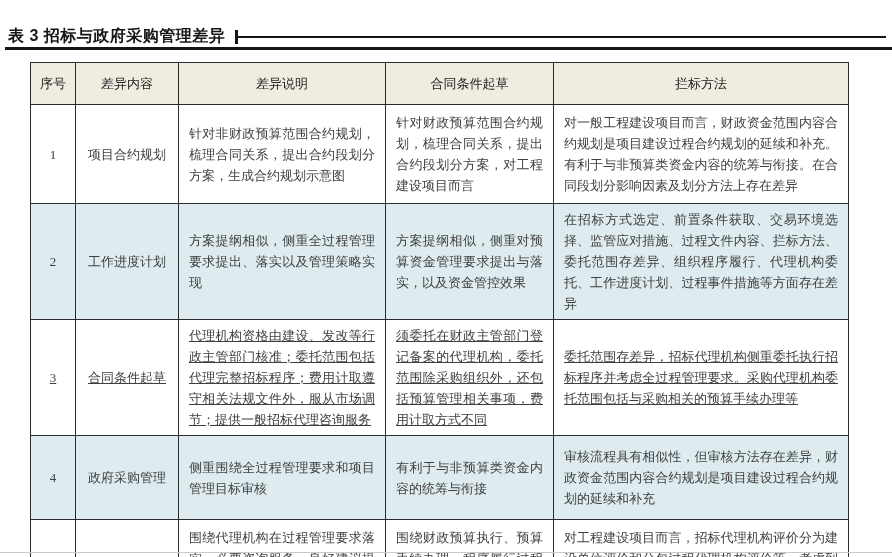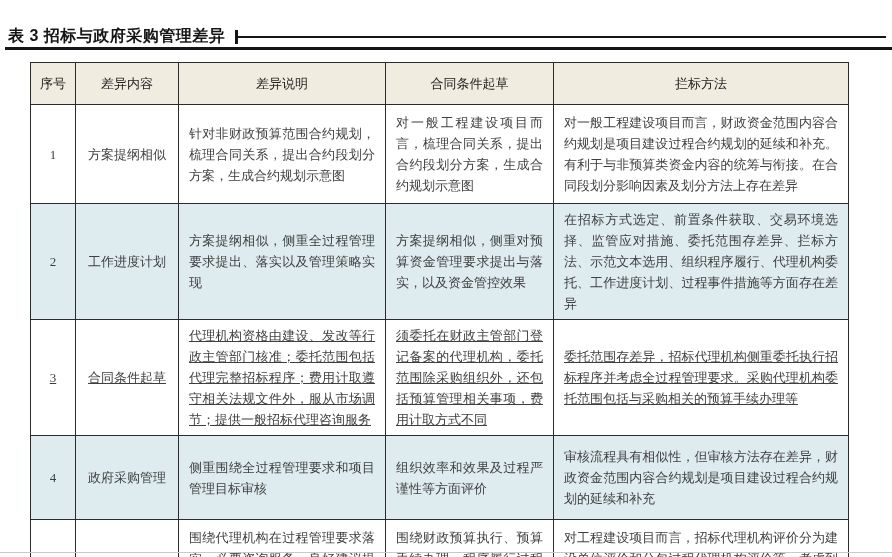--- a/index.html
+++ b/index.html
@@ -78,44 +78,44 @@
       <th>序号</th>
       <th>差异内容</th>
       <th>差异说明</th>
       <th>合同条件起草</th>
       <th>拦标方法</th>
     </tr>
   </thead>
   <tbody>
     <tr class="h1">
       <td class="c">1</td>
-      <td class="c">方案提纲相似</td>
+      <td class="c">项目合约规划</td>
       <td class="j">针对非财政预算范围合约规划，梳理合同关系，提出合约段划分方案，生成合约规划示意图</td>
-      <td class="j">对一般工程建设项目而言，梳理合同关系，提出合约段划分方案，生成合约规划示意图</td>
+      <td class="j">针对财政预算范围合约规划，梳理合同关系，提出合约段划分方案，对工程建设项目而言</td>
       <td class="j">对一般工程建设项目而言，财政资金范围内容合约规划是项目建设过程合约规划的延续和补充。有利于与非预算类资金内容的统筹与衔接。在合同段划分影响因素及划分方法上存在差异</td>
     </tr>
     <tr class="h2 alt">
       <td class="c">2</td>
       <td class="c">工作进度计划</td>
       <td class="j">方案提纲相似，侧重全过程管理要求提出、落实以及管理策略实现</td>
       <td class="j">方案提纲相似，侧重对预算资金管理要求提出与落实，以及资金管控效果</td>
-      <td class="j">在招标方式选定、前置条件获取、交易环境选择、监管应对措施、委托范围存差异、拦标方法、示范文本选用、组织程序履行、代理机构委托、工作进度计划、过程事件措施等方面存在差异</td>
+      <td class="j">在招标方式选定、前置条件获取、交易环境选择、监管应对措施、过程文件内容、拦标方法、委托范围存差异、组织程序履行、代理机构委托、工作进度计划、过程事件措施等方面存在差异</td>
     </tr>
     <tr class="h3">
       <td class="c">3</td>
       <td class="c">合同条件起草</td>
       <td class="j">代理机构资格由建设、发改等行政主管部门核准；委托范围包括代理完整招标程序；费用计取遵守相关法规文件外，服从市场调节；提供一般招标代理咨询服务</td>
       <td class="j">须委托在财政主管部门登记备案的代理机构，委托范围除采购组织外，还包括预算管理相关事项，费用计取方式不同</td>
       <td class="j">委托范围存差异，招标代理机构侧重委托执行招标程序并考虑全过程管理要求。采购代理机构委托范围包括与采购相关的预算手续办理等</td>
     </tr>
     <tr class="h4 alt">
       <td class="c">4</td>
       <td class="c">政府采购管理</td>
       <td class="j">侧重围绕全过程管理要求和项目管理目标审核</td>
-      <td class="j">组织效率和效果及过程严谨性等方面评价</td>
+      <td class="j">有利于与非预算类资金内容的统筹与衔接</td>
       <td class="j">审核流程具有相似性，但审核方法存在差异，财政资金范围内容合约规划是项目建设过程合约规划的延续和补充</td>
     </tr>
     <tr class="h5">
       <td class="c">5</td>
       <td class="c">代理过程评价</td>
       <td class="j">围绕代理机构在过程管理要求落实、必要咨询服务、良好建议提出、合同条件起草、组织效率和效果及过程严谨性等方面评价</td>
       <td class="j">围绕财政预算执行、预算手续办理、程序履行过程严谨性、必要咨询服务、采购效果等方面评价</td>
       <td class="j">对工程建设项目而言，招标代理机构评价分为建设单位评价和分包过程代理机构评价等，考虑到招标与采购工作与后期管理工作的关联性，代理机构评价应与代理费用支付关联</td>
     </tr>
   </tbody>

